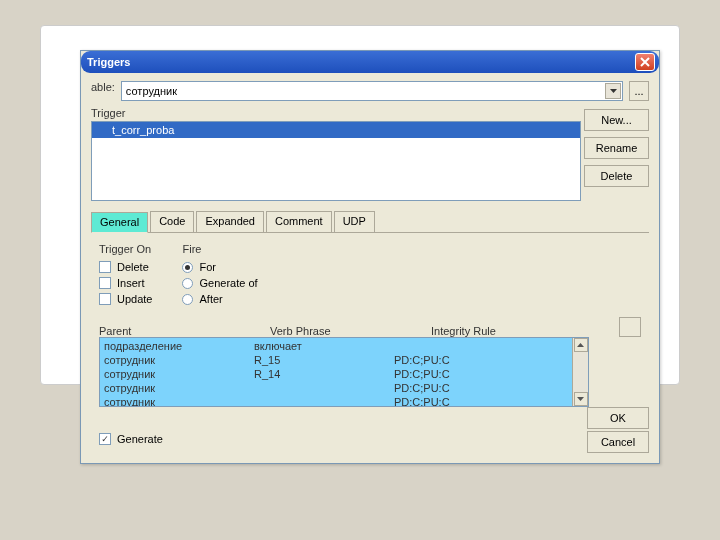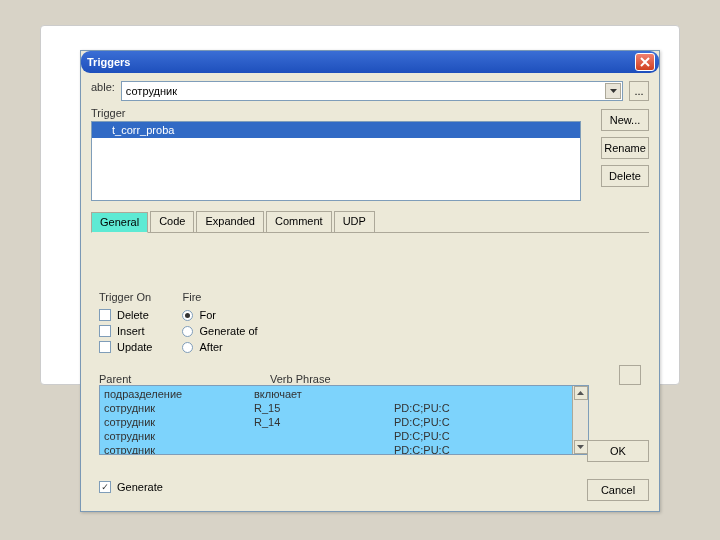--- a/index.html
+++ b/index.html
@@ -14,42 +14,42 @@
   .label { color: #333; }
   .combo { flex: 1; height: 20px; background: #fff; border: 1px solid #7f9db9; display: flex; align-items: center; padding: 0 4px; position: relative; }
   .combo-arrow { position: absolute; right: 1px; top: 1px; width: 16px; height: 16px; background: #e8e4d8; border: 1px solid #aca899; display: flex; align-items: center; justify-content: center; }
   .combo-arrow svg { width: 7px; height: 4px; }
   .small-btn { width: 20px; height: 20px; background: #ece9d8; border: 1px solid #aca899; display:flex; align-items:center; justify-content:center; cursor:pointer; }
   .section-label { color: #333; margin: 4px 0 2px 0; }
   .listbox { width: 490px; height: 80px; background: #fff; border: 1px solid #7f9db9; overflow: hidden; }
   .listbox-item { padding: 2px 20px; }
   .listbox-item.selected { background: #316ac5; color: #fff; }
   .side-col { position: absolute; right: 10px; top: 58px; display: flex; flex-direction: column; gap: 6px; }
-  .btn { width: 48px; height: 22px; background: #ece9d8; border: 1px solid #aca899; display: flex; align-items: center; justify-content: center; cursor: pointer; }
+  .btn { width: 65px; height: 22px; background: #ece9d8; border: 1px solid #aca899; display: flex; align-items: center; justify-content: center; cursor: pointer; }
   .btn.small { width: 62px; }
   .tabs { display: flex; border-bottom: 1px solid #aca899; margin-top: 10px; }
   .tab { padding: 3px 8px 4px 8px; background: #ece9d8; border: 1px solid #aca899; border-bottom: none; margin-right: 2px; position: relative; cursor:pointer; }
   .tab.active { background: #5eead4; top: 1px; border-bottom: 1px solid #ece9d8; }
   .tab-content { padding: 10px 8px 6px 8px; }
   .groups { display: flex; gap: 30px; margin-bottom: 8px; }
-  .group-title { color: #333; margin-bottom: 6px; margin-top: 48px; }
+  .group-title { color: #333; margin-bottom: 6px; }
   .check-row, .radio-row { display: flex; align-items: center; gap: 6px; margin: 4px 0; }
   .checkbox { width: 12px; height: 12px; background: #fff; border: 1px solid #7f9db9; display:flex; align-items:center; justify-content:center; font-size:9px; color:#333; }
   .radio { width: 11px; height: 11px; background: #fff; border: 1px solid #7f9db9; border-radius: 50%; display:flex; align-items:center; justify-content:center; }
   .radio.checked::after { content:""; width:5px; height:5px; background:#333; border-radius:50%; }
   .cols-header { display: flex; width: 490px; margin-top: 4px; color:#333;gap:21px; }
   .col1 { width: 150px; }
   .col2 { width: 140px; }
   .col3 { flex: 1; }
   .grid { width: 490px; height: 70px; background: #7dd3fc; border: 1px solid #7f9db9; display:flex; }
   .grid-body { flex:1; overflow:hidden; padding: 2px 4px; }
   .grid-row { display:flex; height: 14px; color:#333; }
   .scroll { width: 16px; background: #e8e4d8; border-left:1px solid #aca899; display:flex; flex-direction:column; justify-content:space-between; align-items:center; }
   .scroll-btn { width:14px; height:14px; background:#ece9d8; border:1px solid #aca899; display:flex; align-items:center; justify-content:center; }
-  .bottom-btns { position:absolute; right:10px; bottom: 10px; display:flex; flex-direction:column; gap:17px; }
+  .bottom-btns { position:absolute; right:10px; bottom: 10px; display:flex; flex-direction:column; gap:2px; }
   .gen-row { display:flex; align-items:center; gap:6px; margin-top: 26px; }
   .square-btn { width:22px; height:20px; background:#ece9d8; border:1px solid #aca899; }
 </style>
 </head>
 <body>
 
 <div class="backdrop"></div>
 
 <div class="window">
   <div class="titlebar">
@@ -137,20 +137,21 @@
             <div class="radio"></div>
             <span>After</span>
           </div>
         </div>
       </div>
 
       <div style="display:flex; align-items:flex-end;">
         <div class="cols-header">
           <div class="col1">Parent</div>
           <div class="col2">Verb Phrase</div>
+          <div class="col3">Integrity Rule</div>
         </div>
         <div class="square-btn" style="margin-left:auto;"></div>
       </div>
 
       <div class="grid">
         <div class="grid-body">
           <div class="grid-row">
             <div class="col1">подразделение</div>
             <div class="col2">включает</div>
           </div>

